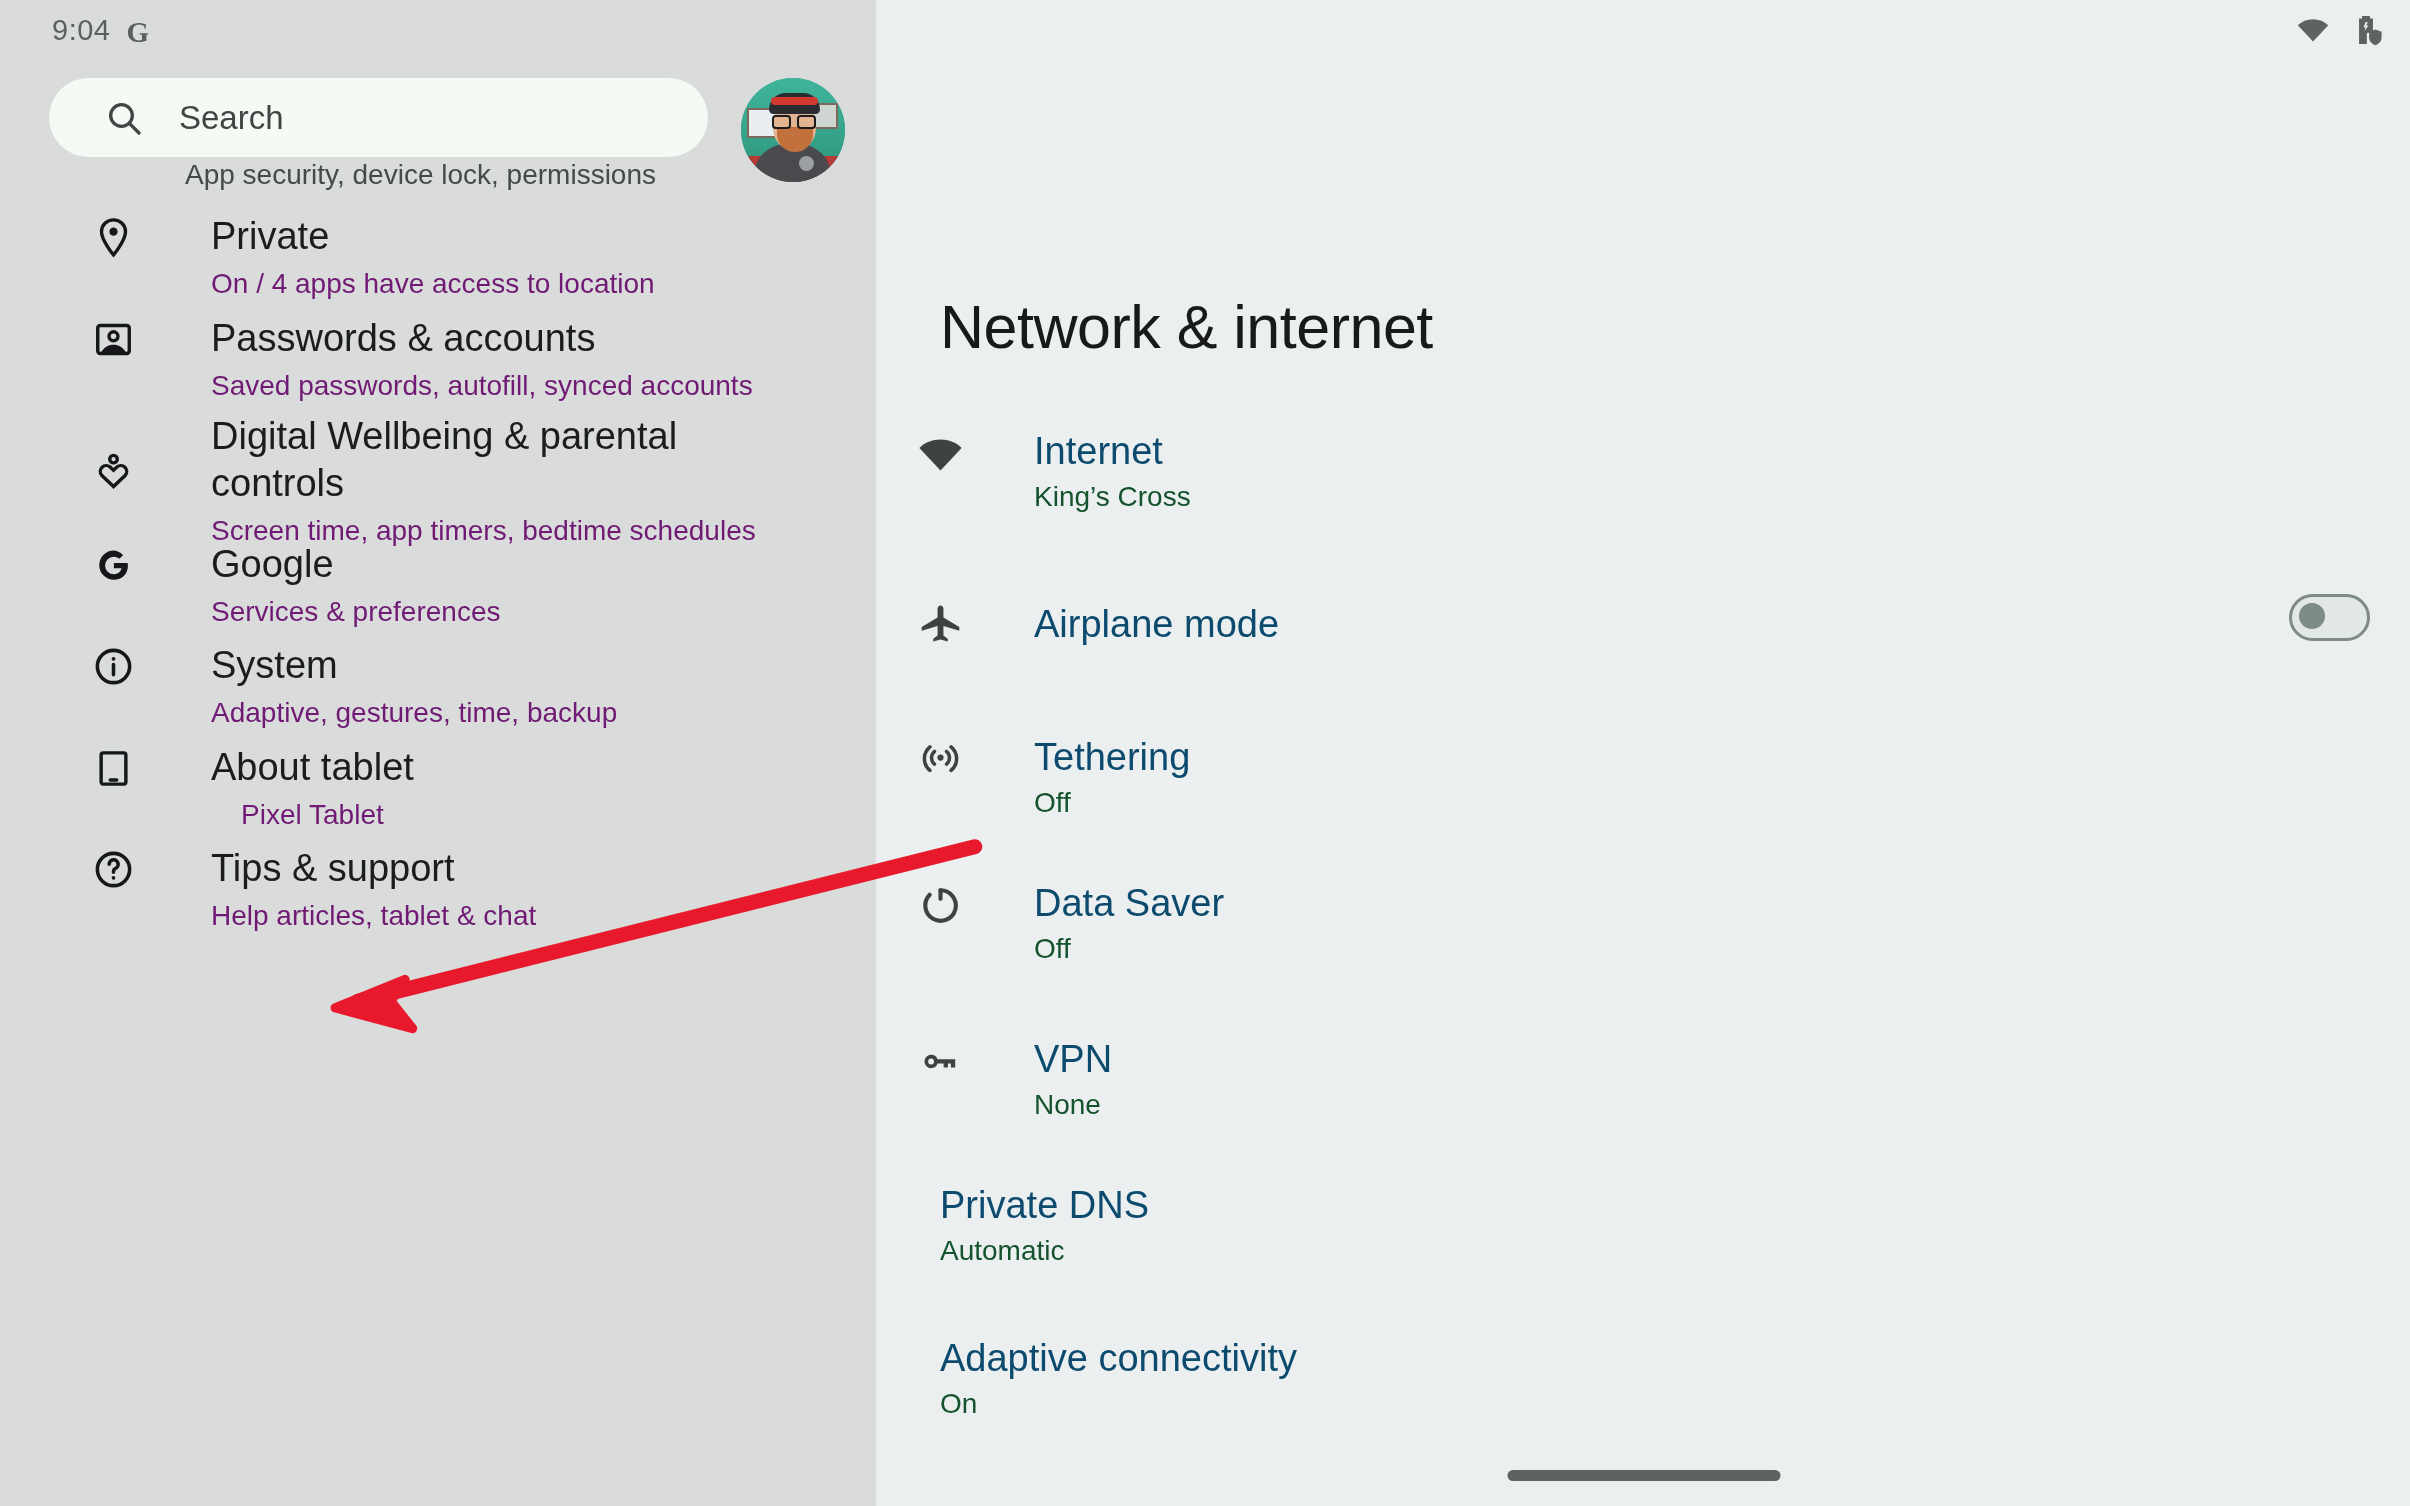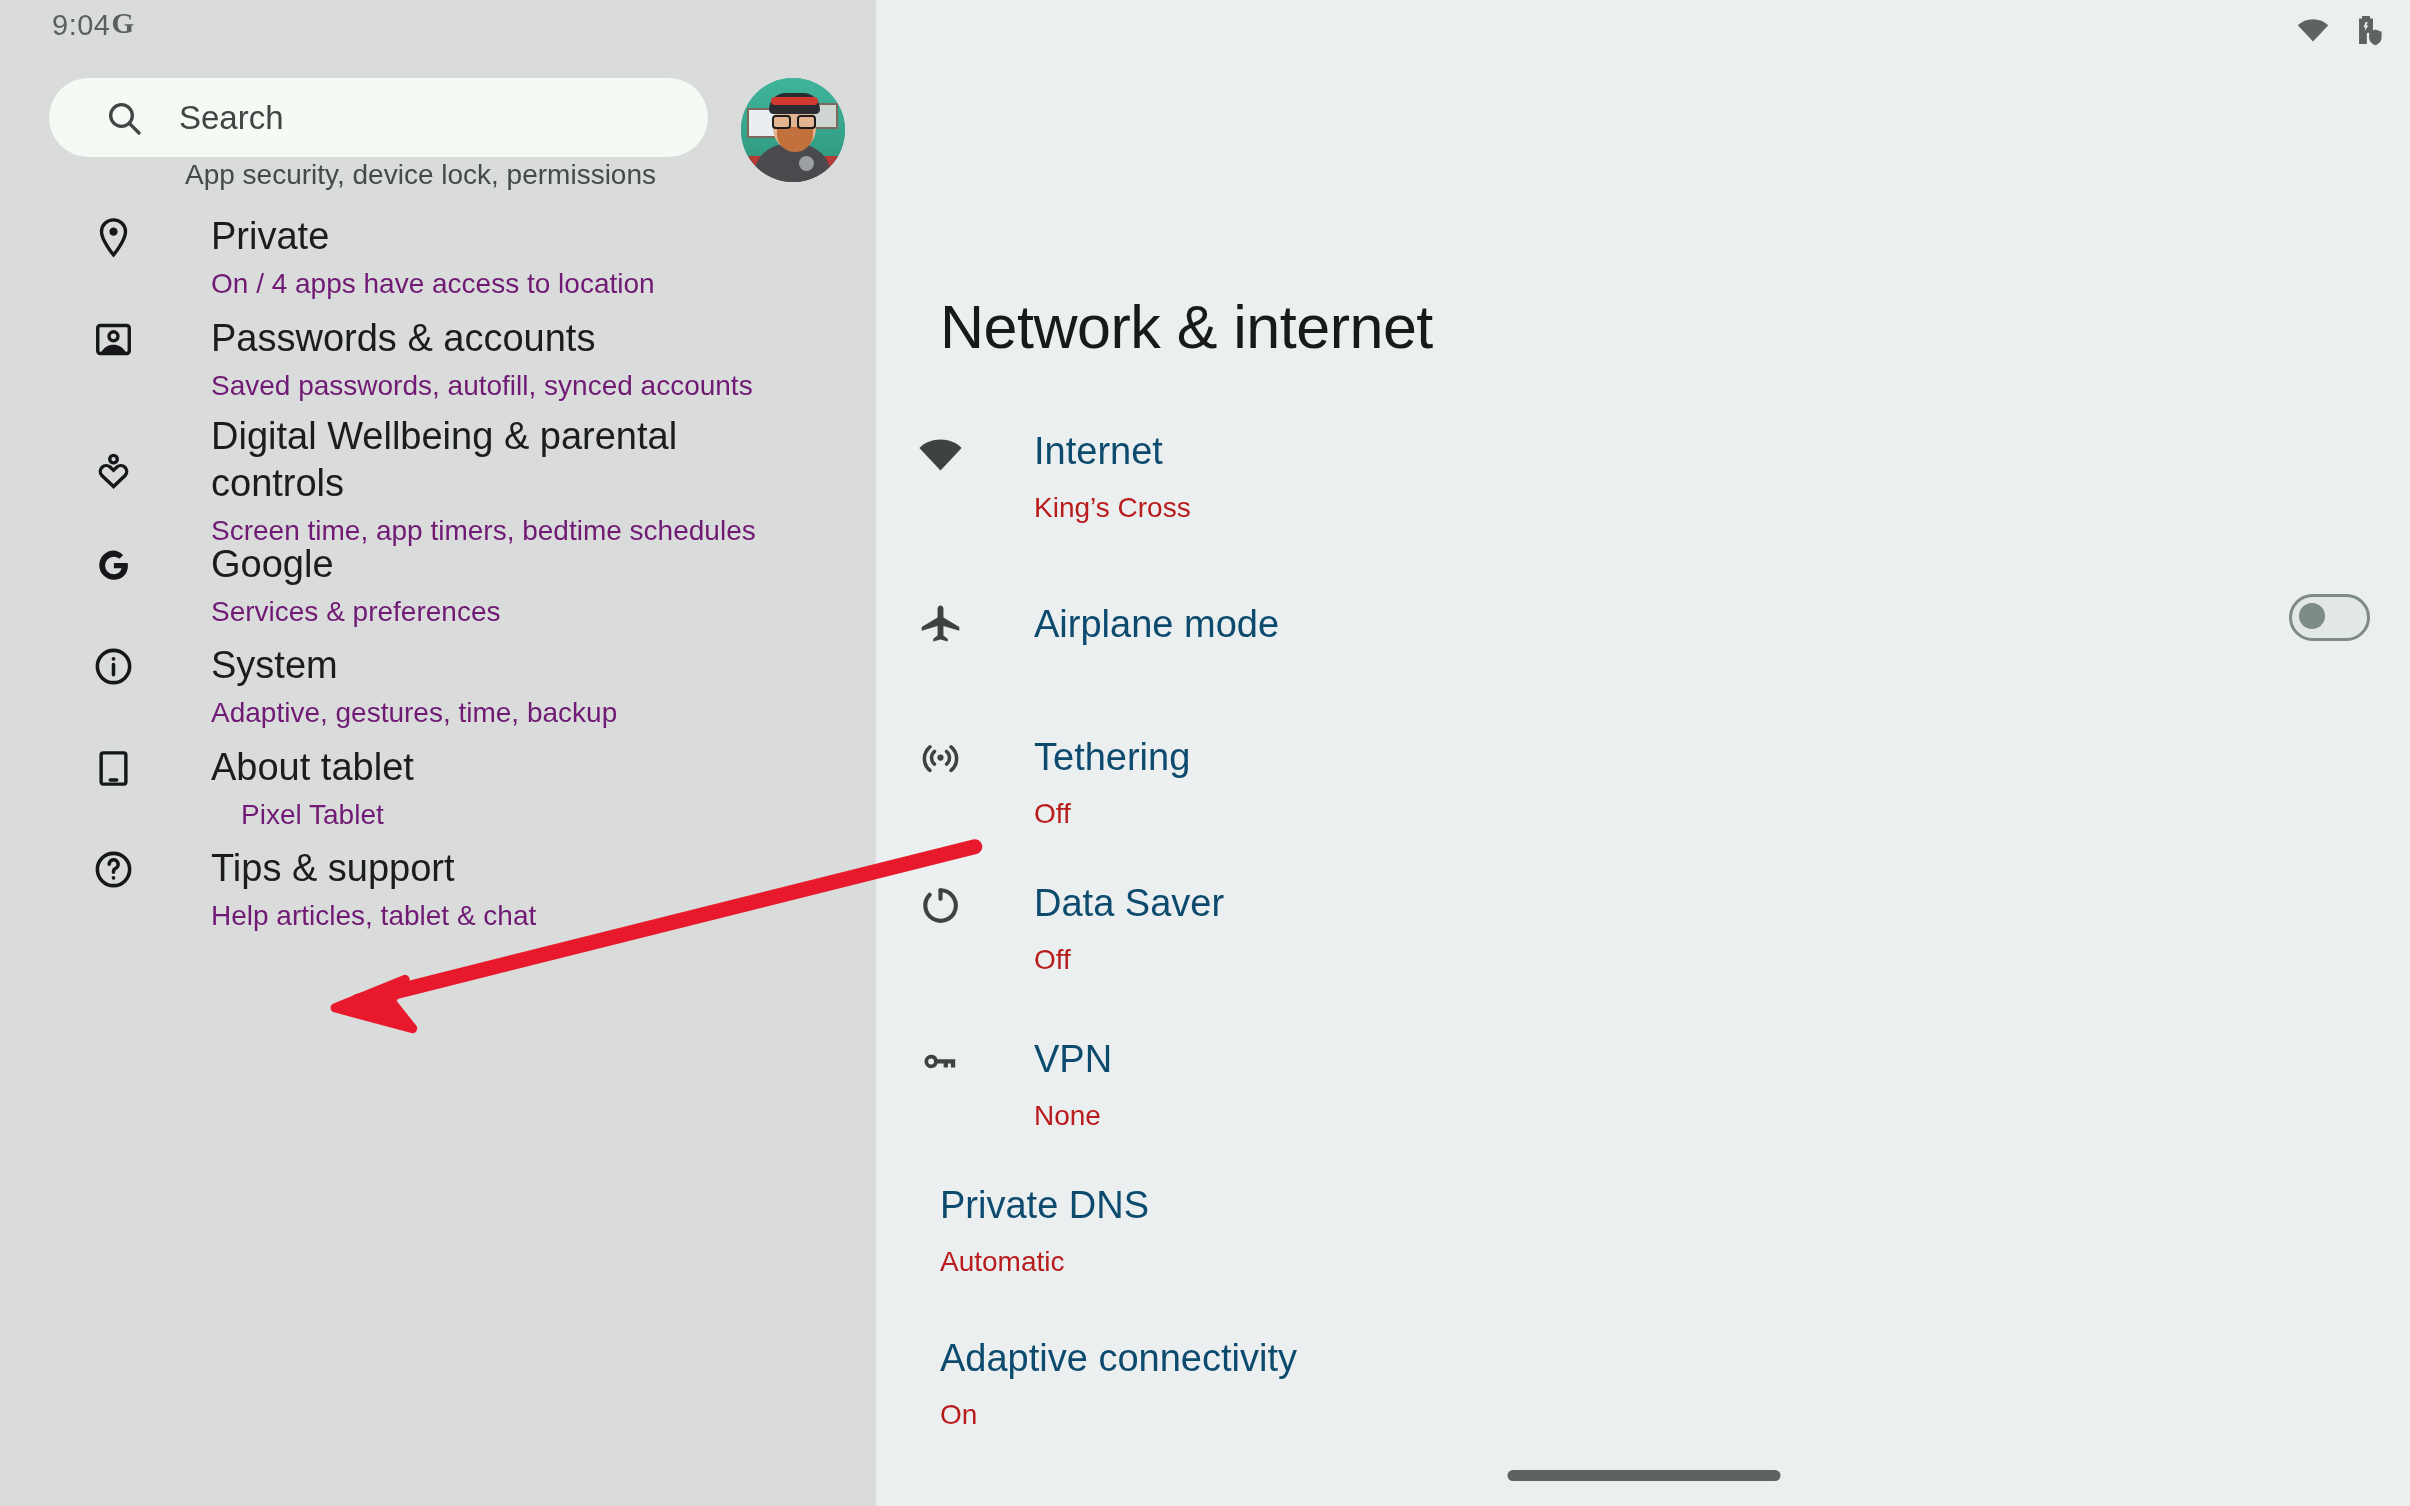--- a/index.html
+++ b/index.html
@@ -18,21 +18,21 @@
   
   #sidebar {
     position:relative;
     width:876px; height:1507px;
     background:#d9dcdb;
     flex:0 0 876px;
     overflow:hidden;
   }
   #statusbar-left {
     position:absolute; left:52px; top:9.4px;
-    display:flex; align-items:flex-start; gap:1px;
+    display:flex; align-items:flex-end; gap:16px;
     height:38px;
   }
   #statusbar-left .clock {
     font-size:29px; color:#5b5f5e; letter-spacing:0.5px;
   }
   .g-logo {
     font-size:29px; font-weight:bold; color:#5b5f5e;
     font-family:"Liberation Serif", serif;
     line-height:1;
   }
@@ -147,22 +147,22 @@
     margin-left:39px;
     display:flex; align-items:center; justify-content:center;
   }
   .main-row .txt { margin-left:68px; flex:1; }
   .main-row.noicon .txt { margin-left:64px; }
   .main-row .title {
     font-size:38px; color:#0c4a6e;
     line-height:47px; white-space:nowrap;
   }
   .main-row .sub {
-    font-size:28px; color:#b91c1c;
-    line-height:40px; margin-top:13px;
+    font-size:28px; color:#14532d;
+    line-height:40px; margin-top:2px;
     white-space:nowrap;
   }
 
   
   #airplane-toggle {
     position:absolute; right:41px; top:-7.5px;
     width:81px; height:47px;
     border:3.8px solid #7d8a86;
     border-radius:26px;
     background:#e2e8e6;

